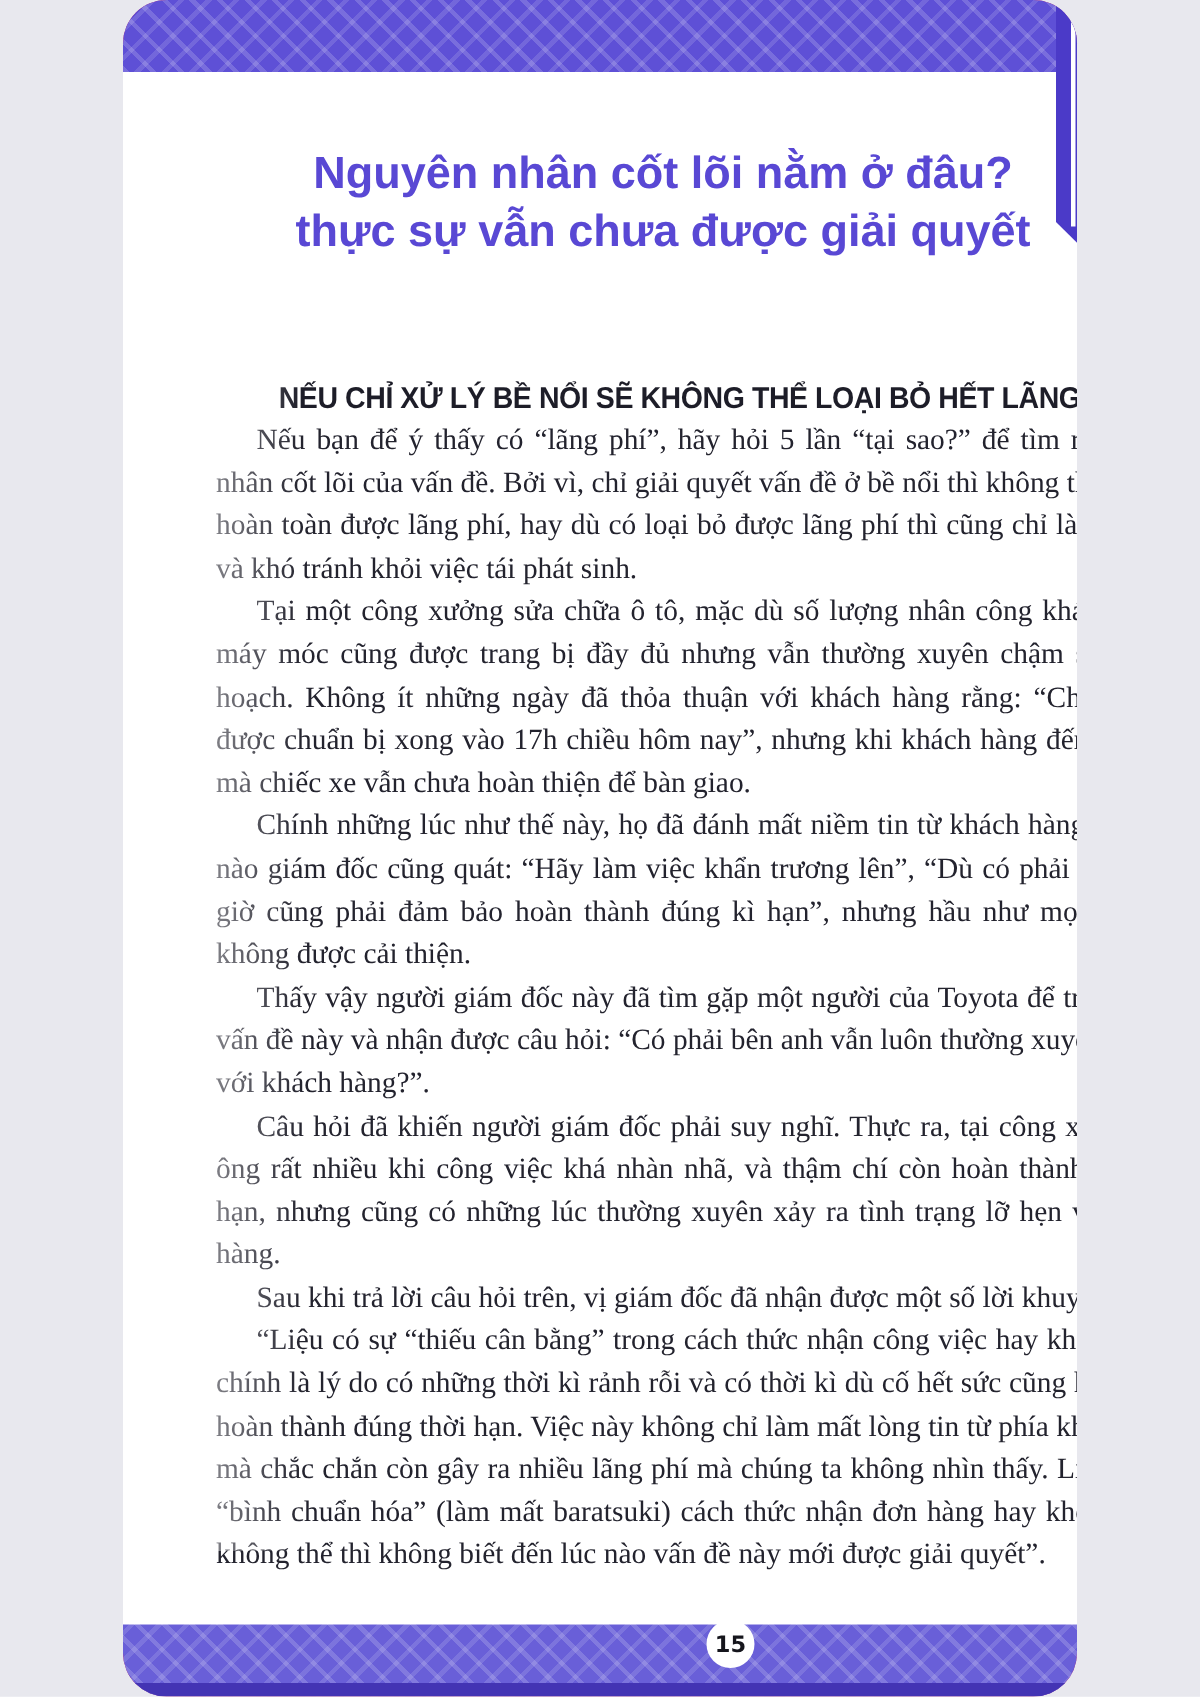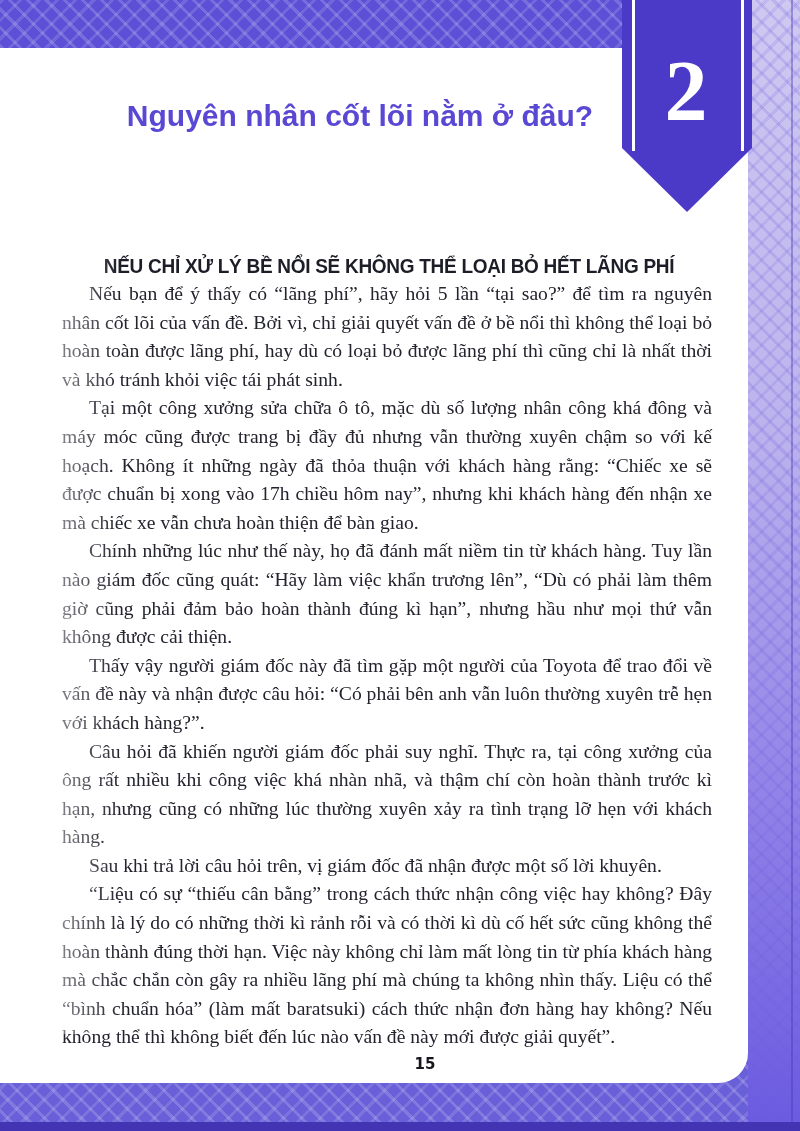--- a/index.html
+++ b/index.html
@@ -8,23 +8,24 @@
     --body-text:#23232e;
     --top-band:#5e50d6;
     --ribbon:#4b3ac8;
     --right-strip-top:#cfc9f1;
     --right-strip-bottom:#6a5ae0;
     --bottom-band:#695fd8;
     --bottom-edge:#4334b4;
   }
   html,body{margin:0;padding:0;background:#e8e8ee;}
   .page{
-    position:relative;width:800px;height:1131px;margin:0 auto;
+    position:relative;width:636px;height:1131px;margin:0 auto;
     background:#be185d;overflow:hidden;
     font-family:"Liberation Serif",serif;
+    border-radius:29px;
   }
   
   .plate{
     background-image:
       repeating-linear-gradient(45deg, rgba(255,255,255,.17) 0 3px, rgba(255,255,255,0) 3px 13px),
       repeating-linear-gradient(135deg, rgba(255,255,255,.13) 0 3px, rgba(255,255,255,0) 3px 13px);
   }
   .top-band{
     position:absolute;left:0;top:0;width:748px;height:48px;
     background-color:var(--top-band);z-index:1;
@@ -76,41 +77,42 @@
   .body-text p{
     margin:0;text-indent:27px;text-align:justify;
     font-size:19.6px;line-height:28.6px;
   }
   .scan-fade{
     position:absolute;left:50px;top:234px;width:70px;height:800px;z-index:6;
     background:linear-gradient(to right, rgba(255,255,255,.50), rgba(255,255,255,0));
     pointer-events:none;
   }
   .page-number-badge{
-    position:absolute;left:389px;top:1048px;width:32px;height:32px;z-index:4;
+    position:absolute;left:389px;top:1080px;width:32px;height:32px;z-index:4;
     background:#fff;border-radius:50%;
-    display:flex;align-items:center;justify-content:center;margin-left:20px;
+    display:flex;align-items:center;justify-content:center;
   }
   .page-number-badge span{
     font-family:"DejaVu Sans",sans-serif;font-weight:700;font-size:15px;color:#15151c;
   }
 </style>
 </head>
 <body>
 
 <div class="page">
 
   <div class="top-band plate"></div>
   <div class="bottom-band plate"></div>
   <div class="right-strip"></div>
   <div class="bottom-edge"></div>
 
   <div class="main-white">
     <h1 class="chapter-title">
       <span style="display:block">Nguyên nhân cốt lõi nằm ở đâu?</span>
+      <span style="display:block">thực sự vẫn chưa được giải quyết</span>
     </h1>
 
     <h2 class="section-heading">NẾU CHỈ XỬ LÝ BỀ NỔI SẼ KHÔNG THỂ LOẠI BỎ HẾT LÃNG PHÍ</h2>
 
     <div class="body-text">
       <p>Nếu bạn để ý thấy có “lãng phí”, hãy hỏi 5 lần “tại sao?” để tìm ra nguyên nhân cốt lõi của vấn đề. Bởi vì, chỉ giải quyết vấn đề ở bề nổi thì không thể loại bỏ hoàn toàn được lãng phí, hay dù có loại bỏ được lãng phí thì cũng chỉ là nhất thời và khó tránh khỏi việc tái phát sinh.</p>
       <p>Tại một công xưởng sửa chữa ô tô, mặc dù số lượng nhân công khá đông và máy móc cũng được trang bị đầy đủ nhưng vẫn thường xuyên chậm so với kế hoạch. Không ít những ngày đã thỏa thuận với khách hàng rằng: “Chiếc xe sẽ được chuẩn bị xong vào 17h chiều hôm nay”, nhưng khi khách hàng đến nhận xe mà chiếc xe vẫn chưa hoàn thiện để bàn giao.</p>
       <p>Chính những lúc như thế này, họ đã đánh mất niềm tin từ khách hàng. Tuy lần nào giám đốc cũng quát: “Hãy làm việc khẩn trương lên”, “Dù có phải làm thêm giờ cũng phải đảm bảo hoàn thành đúng kì hạn”, nhưng hầu như mọi thứ vẫn không được cải thiện.</p>
       <p>Thấy vậy người giám đốc này đã tìm gặp một người của Toyota để trao đổi về vấn đề này và nhận được câu hỏi: “Có phải bên anh vẫn luôn thường xuyên trễ hẹn với khách hàng?”.</p>
       <p>Câu hỏi đã khiến người giám đốc phải suy nghĩ. Thực ra, tại công xưởng của ông rất nhiều khi công việc khá nhàn nhã, và thậm chí còn hoàn thành trước kì hạn, nhưng cũng có những lúc thường xuyên xảy ra tình trạng lỡ hẹn với khách hàng.</p>

